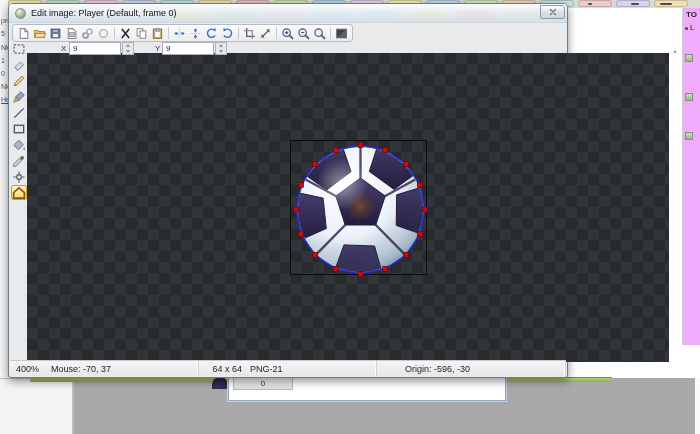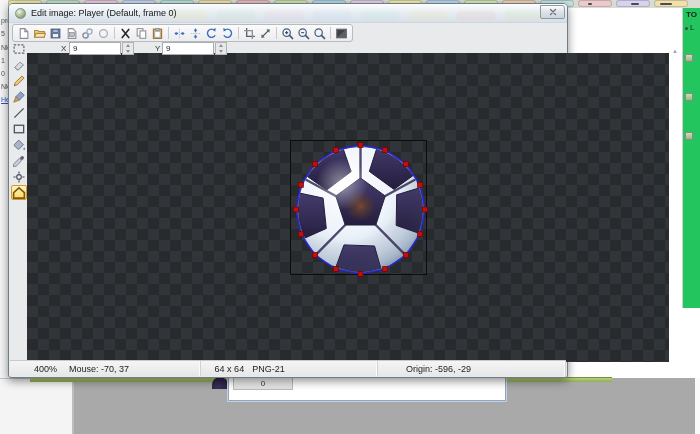--- a/index.html
+++ b/index.html
@@ -6,21 +6,21 @@
   body { font-family:"Liberation Sans", sans-serif; background:#888; }
   .screen { position:relative; width:700px; height:434px; background:#fff; overflow:hidden; }
 
   
   .bg-tiles { position:absolute; left:8px; top:0; width:692px; height:8px; background:#d8dcd2; overflow:hidden; }
   .tile { position:absolute; top:0; height:7px; width:34px; border-radius:3px; border:1px solid rgba(110,110,120,.35); }
   .tile-dash { position:absolute; top:2px; height:2px; background:#4a4a52; border-radius:1px; }
   .bg-left { position:absolute; left:0; top:0; width:8px; height:378px; background:#f6f6f6; overflow:hidden; }
   .bg-left .frag { position:absolute; left:1px; font-size:7px; color:#555; white-space:nowrap; }
   .bg-left .frag.link { color:#2a54c8; text-decoration:underline; }
-  .bg-right { position:absolute; left:682px; top:8px; width:18px; height:300px; background:#22c55e; border-left:1px solid #cfcfcf; overflow:hidden; }
+  .bg-right { position:absolute; left:682px; top:8px; width:18px; height:337px; background:#f0abfc; border-left:1px solid #cfcfcf; overflow:hidden; }
   .bg-right .frag { position:absolute; left:3px; font-size:8px; color:#222; white-space:nowrap; }
   .tree-ico { position:absolute; left:2px; width:8px; height:8px; border:1px solid #8a8a8a; background:linear-gradient(#cfe0b0,#9ab97a); }
   .tree-dot { position:absolute; left:2px; width:3px; height:3px; background:#444; border-radius:50%; }
   .bg-bottom-gray { position:absolute; left:74px; top:378px; width:626px; height:56px; background:#a9a9a9; }
   .bg-bottom-left { position:absolute; left:0; top:378px; width:74px; height:56px; background:#f4f4f4; border-right:2px solid #bdbdbd; border-top:1px solid #c5c5c5; }
   .green-strip { position:absolute; left:30px; top:377px; width:582px; height:5px; background:linear-gradient(#b9cf80,#8fae52); border-top:1px solid #6f8f3f; }
   .sprite-peek { position:absolute; left:212px; top:377px; width:16px; height:12px; border-radius:8px 8px 0 0; background:radial-gradient(circle at 40% 85%, #3a3158, #221c38); }
   .frames-panel { position:absolute; left:228px; top:374px; width:278px; height:27px; background:#fff; border:1px solid #8fa6bd; box-shadow:0 0 0 1px #c2d2e2; }
   .frames-tab { position:absolute; left:4px; top:2px; width:60px; height:13px; background:linear-gradient(#f4f4f4,#e0e0e0); border:1px solid #bbb; font-size:8px; text-align:center; line-height:11px; color:#333; }
   .white-sliver { position:absolute; left:695px; top:378px; width:5px; height:56px; background:#fafafa; }
@@ -456,27 +456,27 @@
         <div class="tool active">
           <svg width="14" height="14" viewBox="0 0 12 12">
             <path d="M6 1.6l4.6 4V10.4H1.4V5.6z" fill="none" stroke="#7a5a14" stroke-width="1.4"></path>
           </svg>
         </div>
       </div>
 
     <span class="scroll-arrow">▲</span>
 
     <div class="statusbar">
-      <div class="sb-sec" style="width:227px; padding-left:24px; gap:12px;">
+      <div class="sb-sec" style="width:227px; padding-left:6px; gap:12px;">
         <span>400%</span>
         <span>Mouse: -70, 37</span>
       </div>
       <div class="sb-sec" style="width:213px; padding-left:14px; gap:8px;">
         <span>64 x 64</span>
         <span>PNG-21</span>
       </div>
       <div class="sb-sec" style="width:223px; padding-left:28px;">
-        <span>Origin: -596, -29</span>
+        <span>Origin: -596, -30</span>
       </div>
       <div class="sb-sec" style="flex:1"></div>
     </div>
   </div>
 </div>
 
 </body></html>

